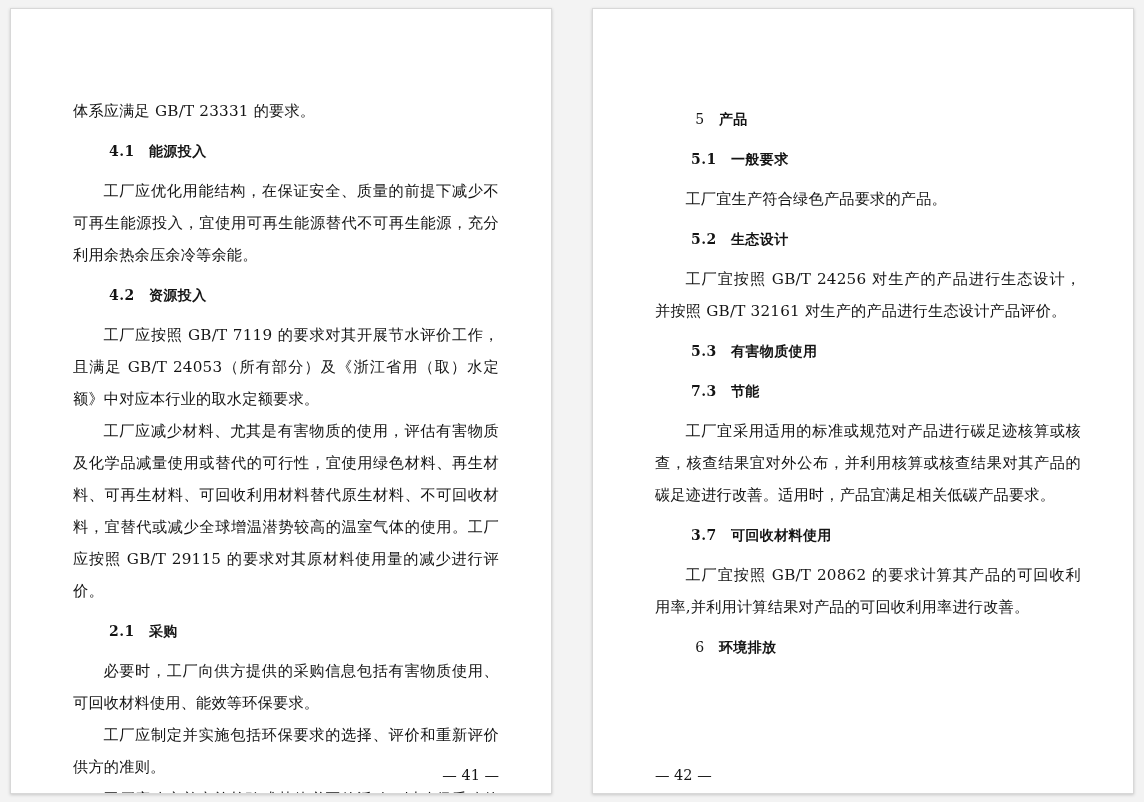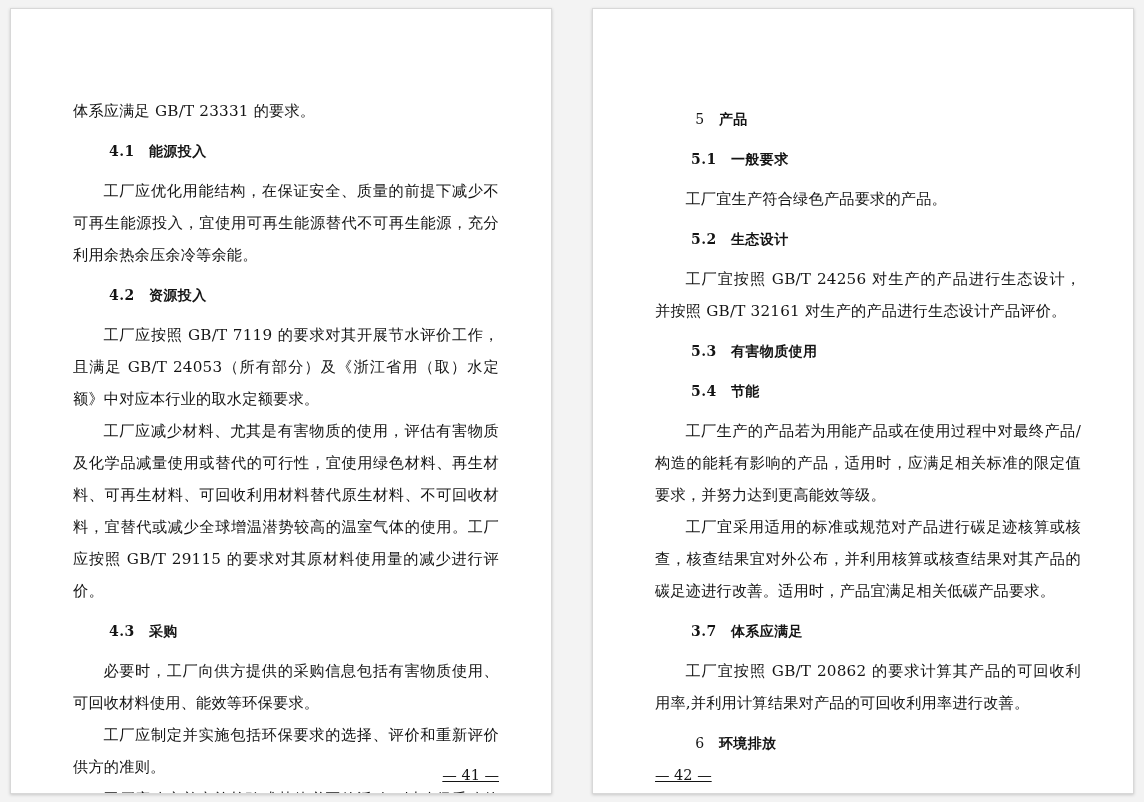--- a/index.html
+++ b/index.html
@@ -67,57 +67,55 @@
   }
   .num {
     font-family: "DejaVu Serif", "Liberation Serif", serif;
   }
   .footer {
     position: absolute;
     bottom: 10px;
     font-size: 14.5px;
     font-family: "DejaVu Serif", "Liberation Serif", serif;
     color: #141414;
-    text-decoration: underline;
   }
   .footer.right { right: 52px; }
   .footer.left { left: 62px; text-align: center; }
 </style>
 </head>
 <body>
 
 <div class="viewer">
 
   <div class="page">
     <div class="page-inner" id="page0">
         <p class="para">体系应满足 GB/T 23331 的要求。</p>
         <p class="heading"><span class="num">4.1</span> <span class="htxt">能源投入</span></p>
         <p class="para indent">工厂应优化用能结构，在保证安全、质量的前提下减少不可再生能源投入，宜使用可再生能源替代不可再生能源，充分利用余热余压余冷等余能。</p>
         <p class="heading"><span class="num">4.2</span> <span class="htxt">资源投入</span></p>
         <p class="para indent">工厂应按照 GB/T 7119 的要求对其开展节水评价工作，且满足 GB/T 24053（所有部分）及《浙江省用（取）水定额》中对应本行业的取水定额要求。</p>
         <p class="para indent">工厂应减少材料、尤其是有害物质的使用，评估有害物质及化学品减量使用或替代的可行性，宜使用绿色材料、再生材料、可再生材料、可回收利用材料替代原生材料、不可回收材料，宜替代或减少全球增温潜势较高的温室气体的使用。工厂应按照 GB/T 29115 的要求对其原材料使用量的减少进行评价。</p>
-        <p class="heading"><span class="num">4.3</span> <span class="htxt">采购</span></p>
+        <p class="heading"><span class="num">2.1</span> <span class="htxt">采购</span></p>
         <p class="para indent">必要时，工厂向供方提供的采购信息包括有害物质使用、可回收材料使用、能效等环保要求。</p>
         <p class="para indent">工厂应制定并实施包括环保要求的选择、评价和重新评价供方的准则。</p>
         <p class="para indent">工厂应确定并实施检验或其他必要的活动，以确保采购的产品满足规定的采购要求。</p>
       </div>
     <div class="footer right">— 41 —</div>
   </div>
 
   <div class="page">
     <div class="page-inner" id="page1">
         <p class="heading level1"><span class="num">5</span> <span class="htxt">产品</span></p>
         <p class="heading"><span class="num">5.1</span> <span class="htxt">一般要求</span></p>
         <p class="para indent">工厂宜生产符合绿色产品要求的产品。</p>
         <p class="heading"><span class="num">5.2</span> <span class="htxt">生态设计</span></p>
         <p class="para indent">工厂宜按照 GB/T 24256 对生产的产品进行生态设计，并按照 GB/T 32161 对生产的产品进行生态设计产品评价。</p>
         <p class="heading"><span class="num">5.3</span> <span class="htxt">有害物质使用</span></p>
-        <p class="heading"><span class="num">5.4</span> <span class="htxt">节能</span></p>
-        <p class="para indent">工厂生产的产品若为用能产品或在使用过程中对最终产品/构造的能耗有影响的产品，适用时，应满足相关标准的限定值要求，并努力达到更高能效等级。</p>
+        <p class="heading"><span class="num">7.3</span> <span class="htxt">节能</span></p>
         <p class="para indent">工厂宜采用适用的标准或规范对产品进行碳足迹核算或核查，核查结果宜对外公布，并利用核算或核查结果对其产品的碳足迹进行改善。适用时，产品宜满足相关低碳产品要求。</p>
-        <p class="heading"><span class="num">3.7</span> <span class="htxt">体系应满足</span></p>
+        <p class="heading"><span class="num">3.7</span> <span class="htxt">可回收材料使用</span></p>
         <p class="para indent">工厂宜按照 GB/T 20862 的要求计算其产品的可回收利用率,并利用计算结果对产品的可回收利用率进行改善。</p>
         <p class="heading level1"><span class="num">6</span> <span class="htxt">环境排放</span></p>
       </div>
     <div class="footer left">— 42 —</div>
   </div>
 
 </div>
 
 </body></html>

